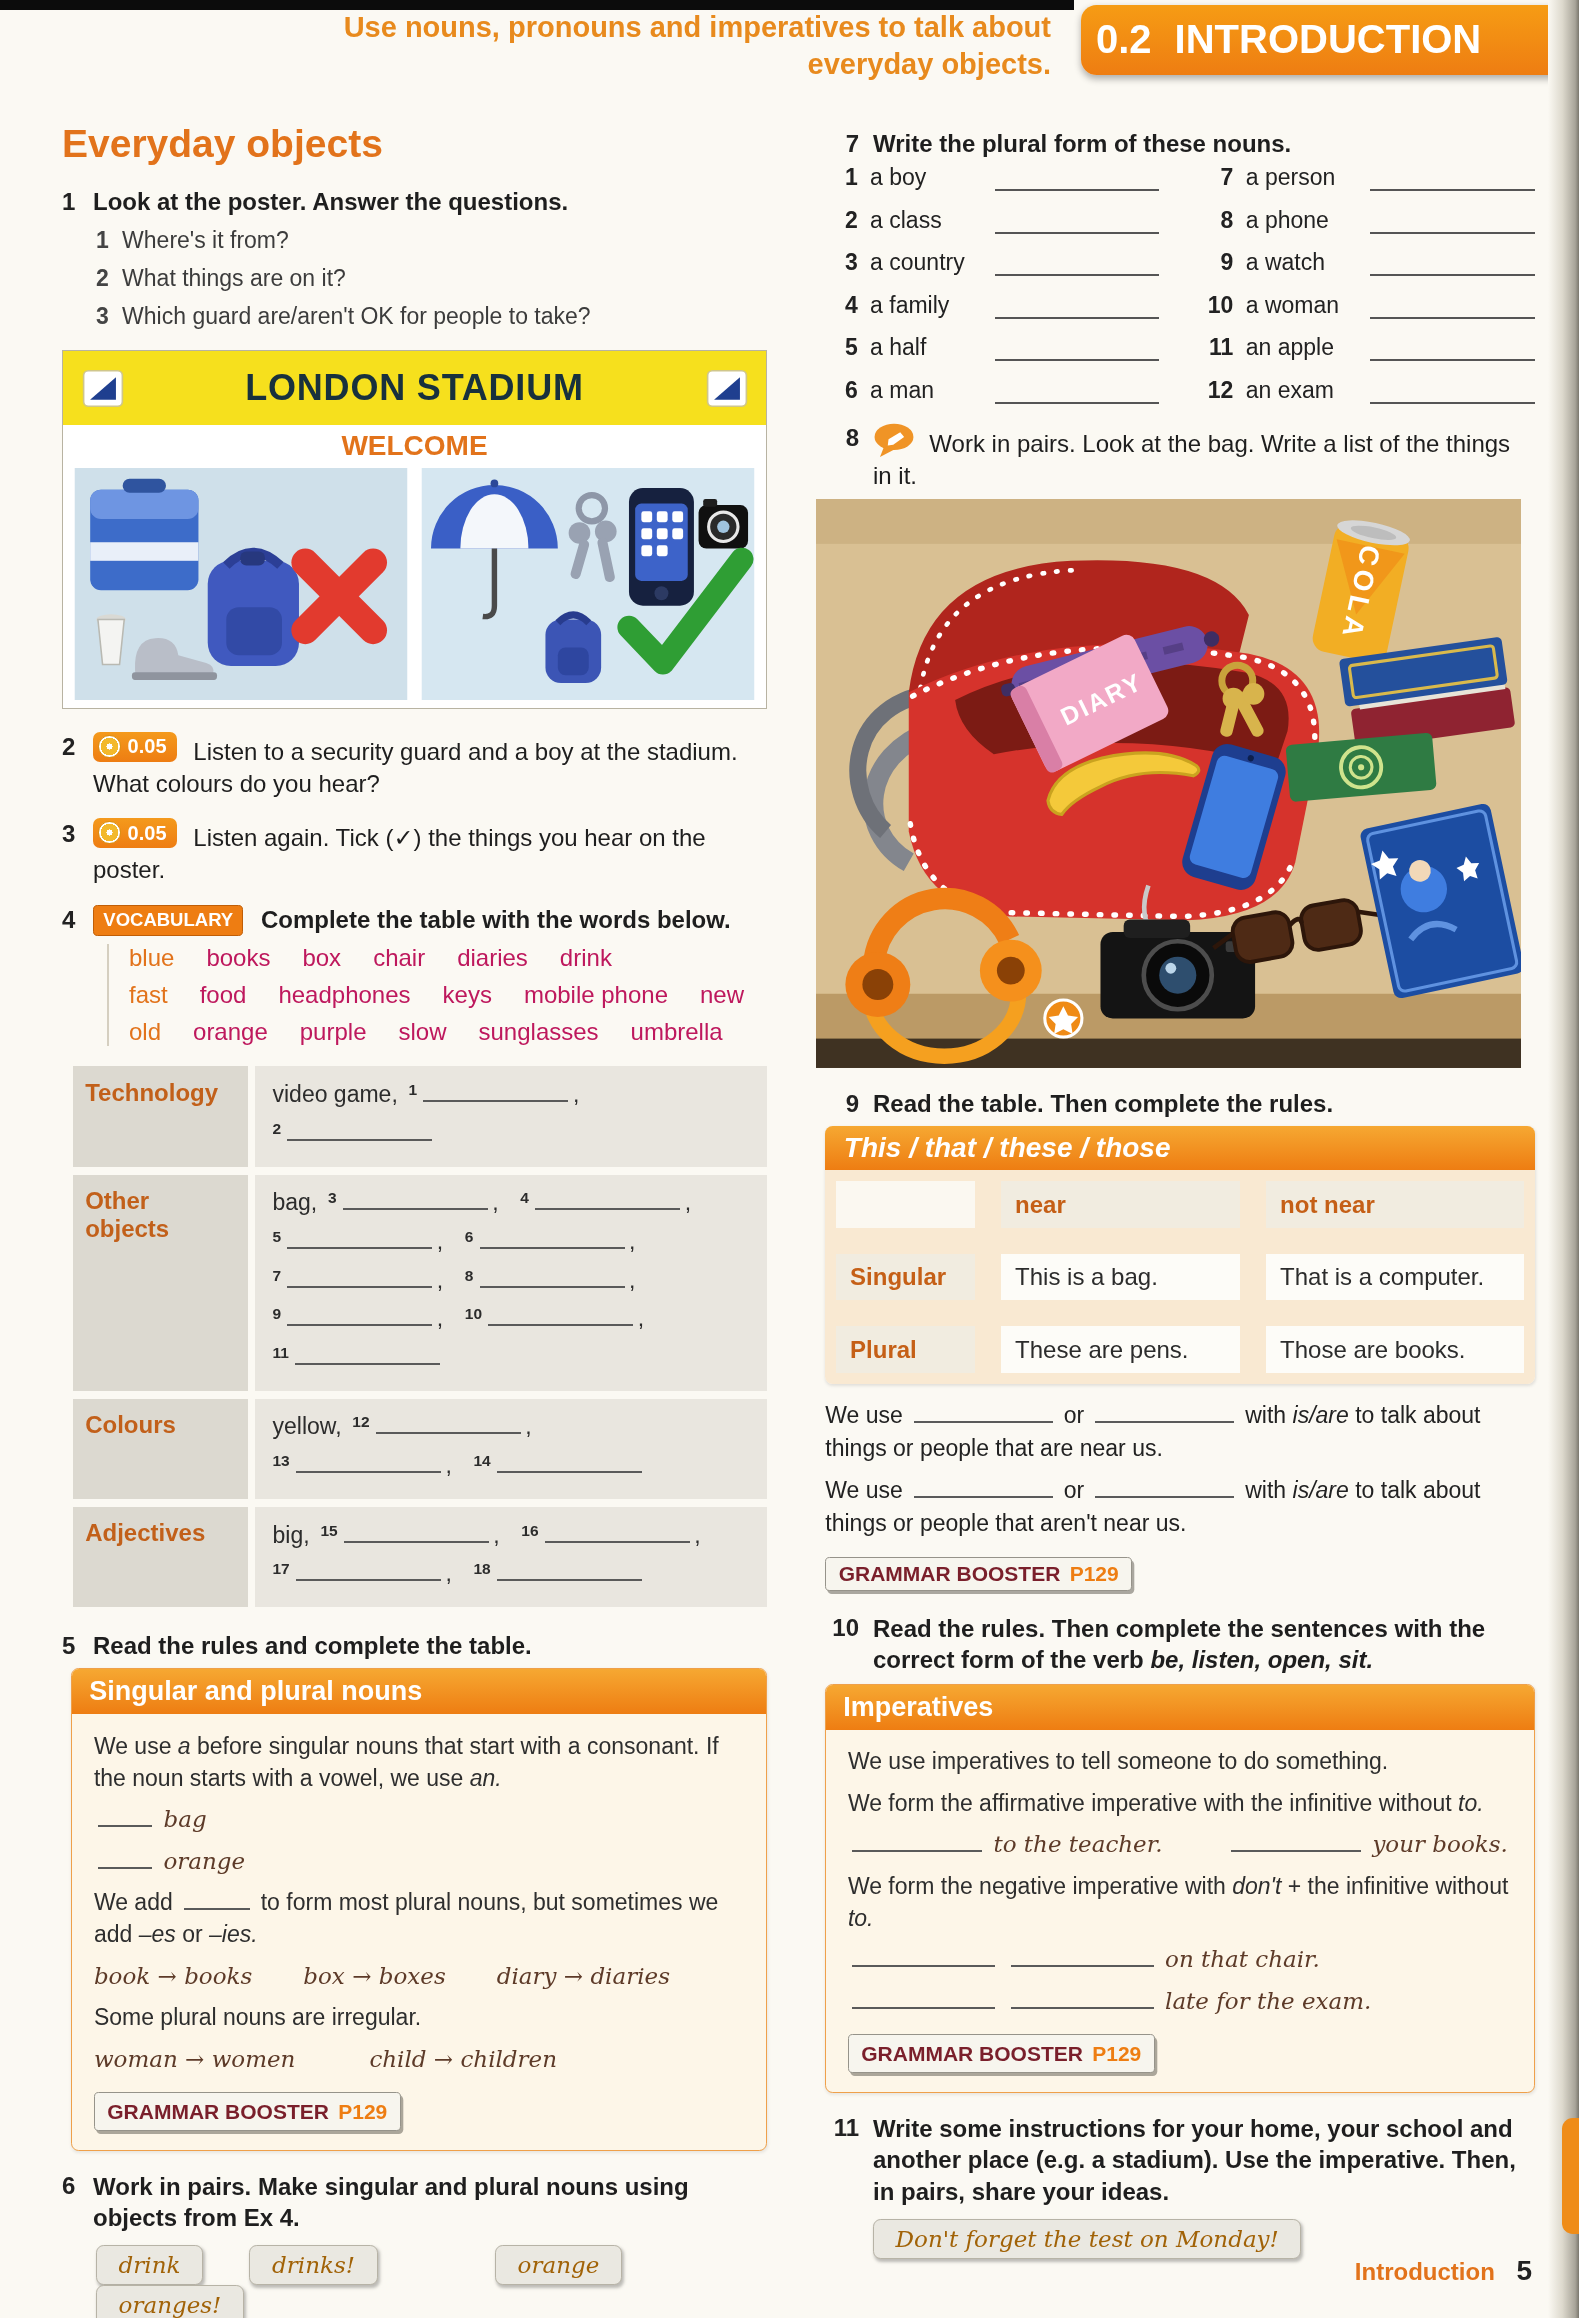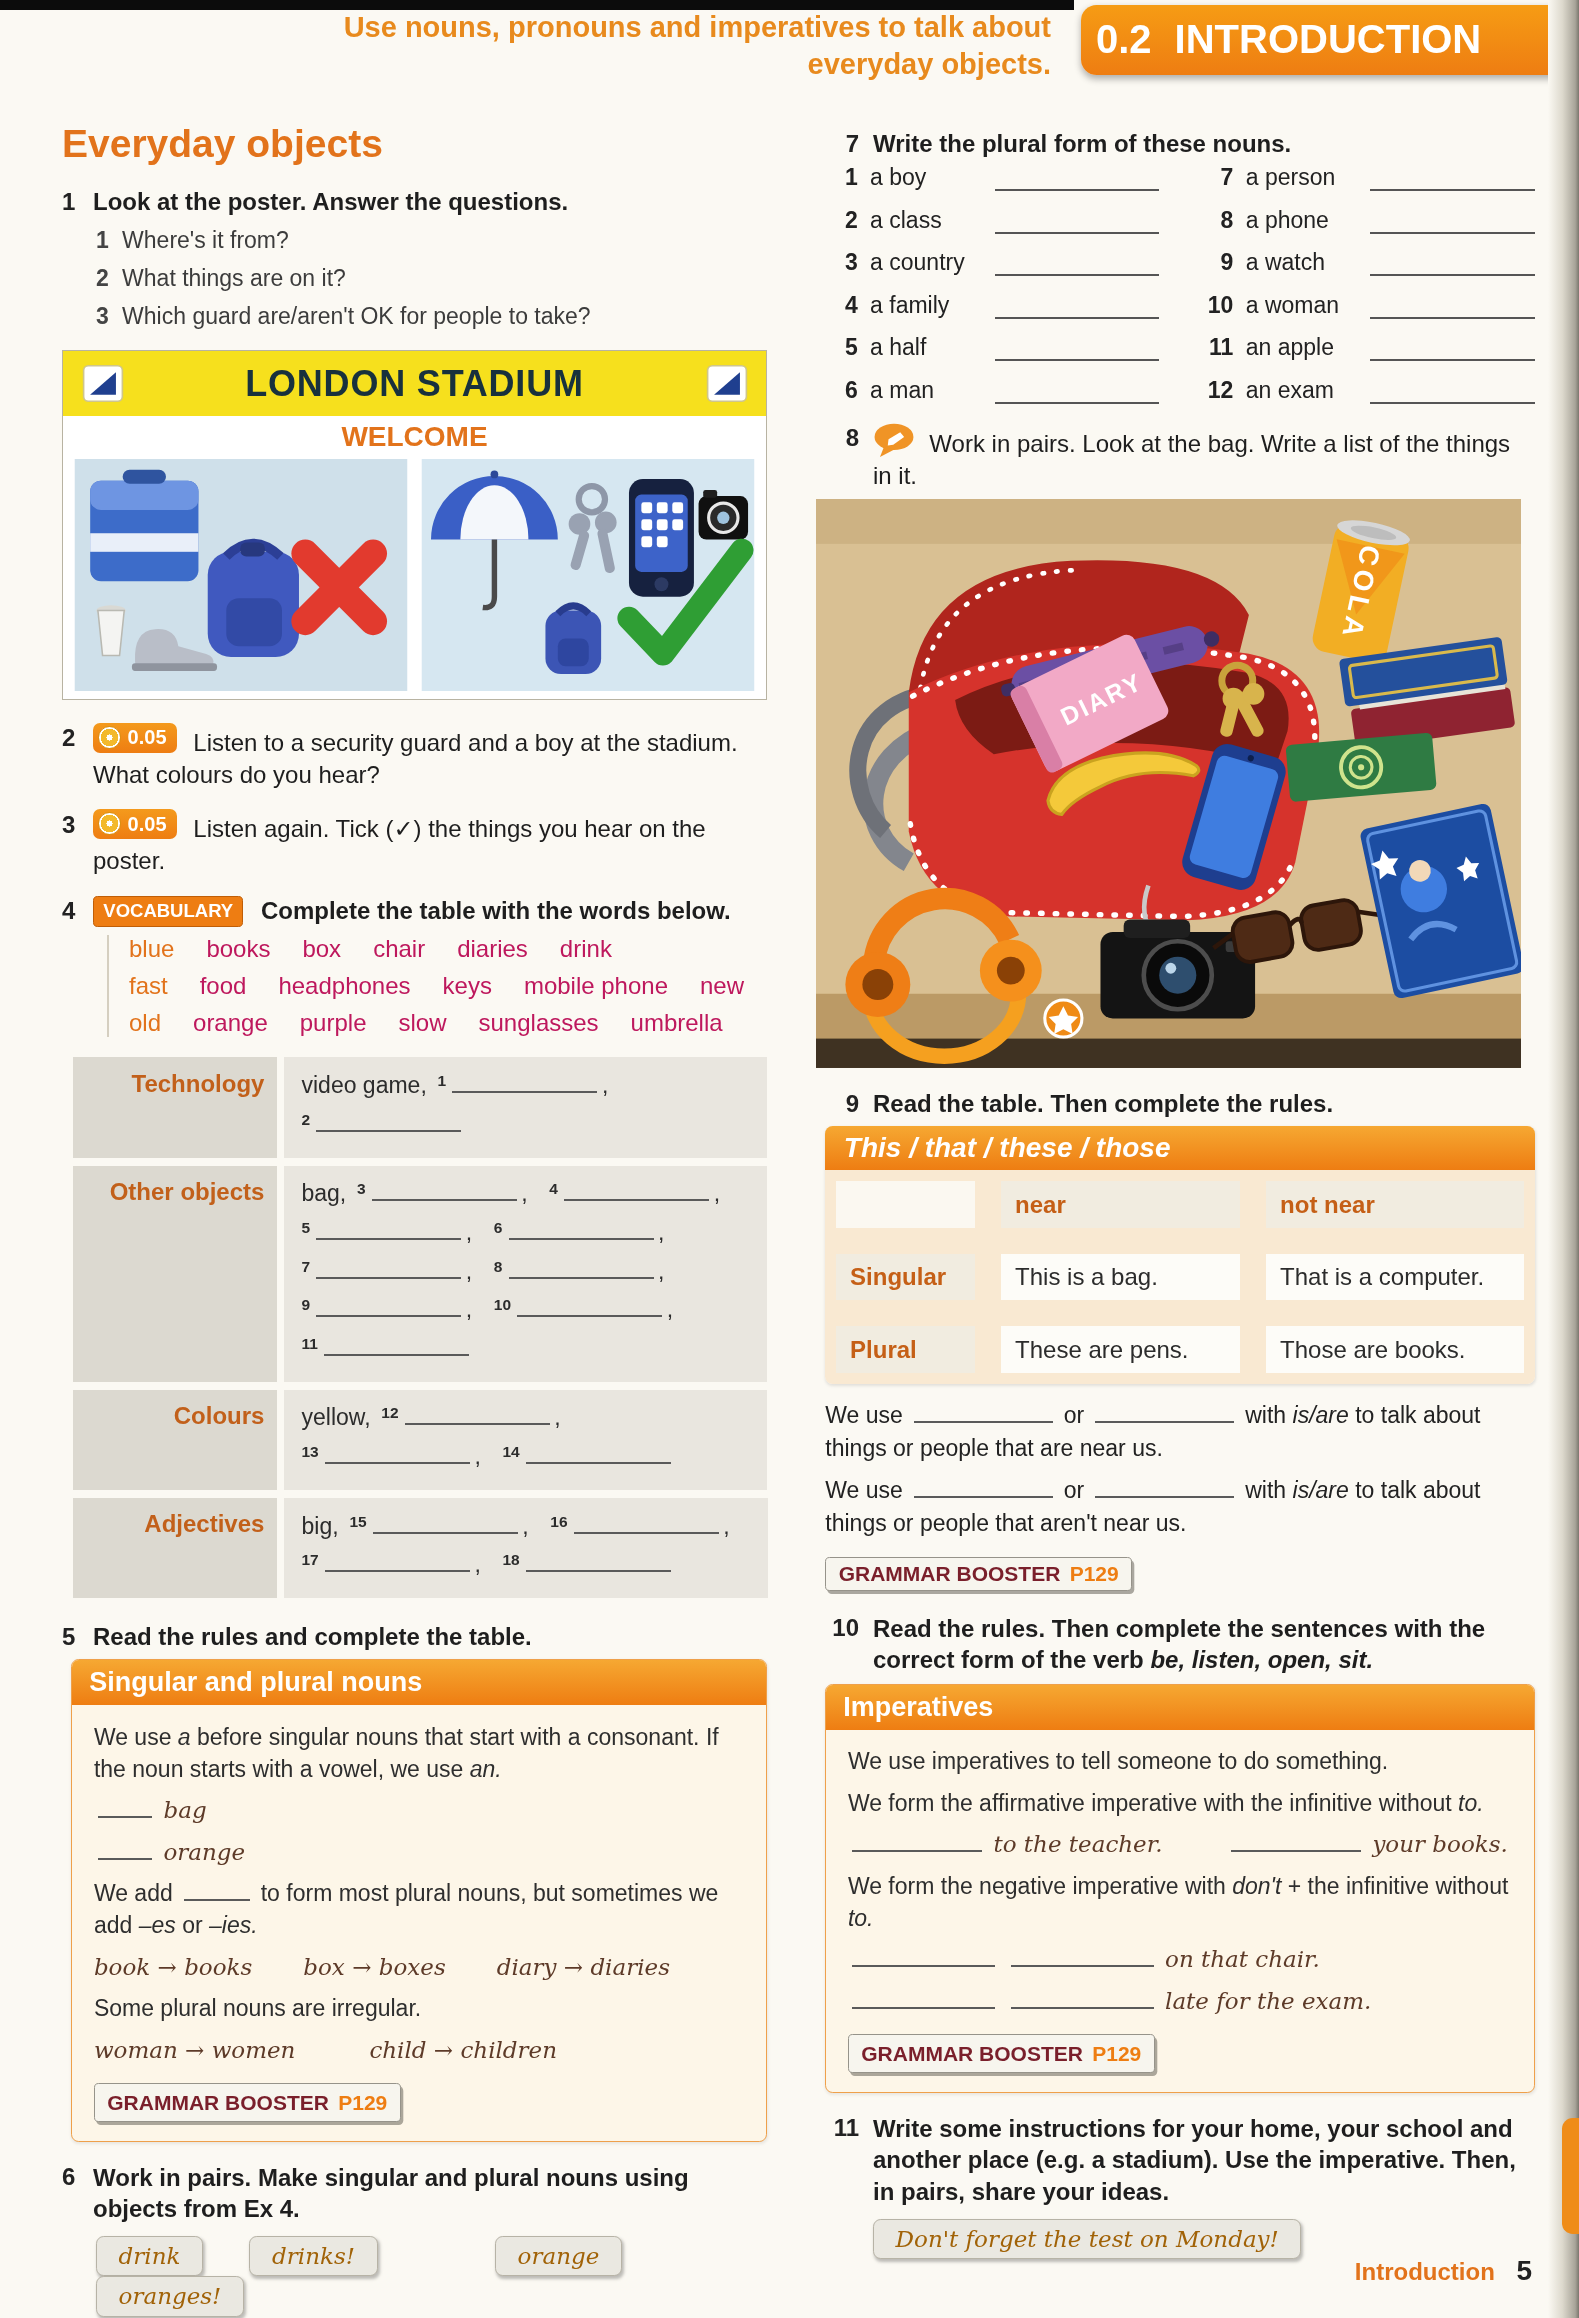--- a/index.html
+++ b/index.html
@@ -33,21 +33,21 @@
   .ex-body b.lead, .ex-lead { font-weight:bold; }
   .subq { display:flex; margin:7.7px 0 0 3.1px; font-size:23px; color:#3c3c3c; font-weight:500; }
   .subq-num { flex:none; width:26px; font-weight:bold; color:#444; }
 
   .blank { display:inline-block; border-bottom:2.3px solid #5a5a5a; height:0.95em; vertical-align:baseline; margin:0 4.6px; }
   .it { font-style:italic; }
   .hand { font-family:"DejaVu Serif", serif; font-style:italic; color:#5d3a28; }
 
   
   .poster { width:705px; border:1.5px solid #b8b3a2; background:#fff; margin:7.7px 0 23px 0; }
-  .poster-bar { height:65px; background:#f6e01d; display:flex; align-items:center; padding:0 18.5px; }
+  .poster-bar { height:74px; background:#f6e01d; display:flex; align-items:center; padding:0 18.5px; }
   .poster-title { flex:1; text-align:center; font-weight:bold; font-size:36px; color:#18313d; letter-spacing:0.8px; }
   .flag { width:42px; height:39px; flex:none; }
   .poster-welcome { text-align:center; font-weight:bold; font-size:28px; color:#e2731b; padding:4.6px 0 6.2px; }
   .poster-panels { display:flex; gap:7.7px; padding:0 7.7px 7.7px; }
   .panel { flex:1; height:232px; }
   .panel svg { width:100%; height:100%; display:block; }
 
   
   .audio { display:inline-flex; align-items:center; gap:6.2px; vertical-align:2.3px;
     background:linear-gradient(180deg,#f49a1c,#ee7d12); border-radius:7px; padding:1.5px 10.8px 2.3px 5.4px;
@@ -60,21 +60,21 @@
 
   
   .wordlist { margin:1.5px 0 20px 45px; border-left:2.3px solid #d5cfc0; padding-left:20px; }
   .wordline { display:flex; gap:32px; font-size:24px; margin-bottom:9.3px; }
   .wordline span { color:#be185d; }
   .wordline span.w1 { color:#e2731b; }
 
   
   .vtable { margin:0 0 23px 10.8px; }
   .vrow { display:flex; gap:7.7px; margin-bottom:7.7px; }
-  .vlabel { flex:none; width:204px; background:#dcd9d0; color:#c2601a; font-weight:bold; font-size:24px; padding:12.4px 12.4px;text-align:right; }
+  .vlabel { flex:none; width:175px; background:#dcd9d0; color:#c2601a; font-weight:bold; font-size:24px; padding:12.4px 12.4px; }
   .vcells { flex:1; background:#e9e6df; padding:9.3px 17px; font-size:23px; color:#2c2c2c; }
   .vline { margin:4.6px 0 10.8px; }
   .vlead { margin-right:10.8px; }
   .bu { margin-right:21.6px; white-space:nowrap; }
   .bu sup { font-weight:bold; font-size:15.5px; vertical-align:7px; margin-right:1.5px; }
   .bu::after { content:","; }
   .bu.end::after { content:""; }
   .vb { width:145px; }
 
   

